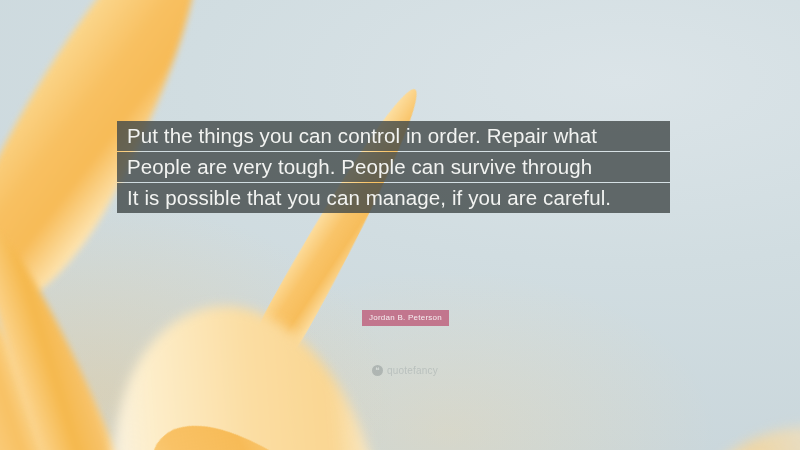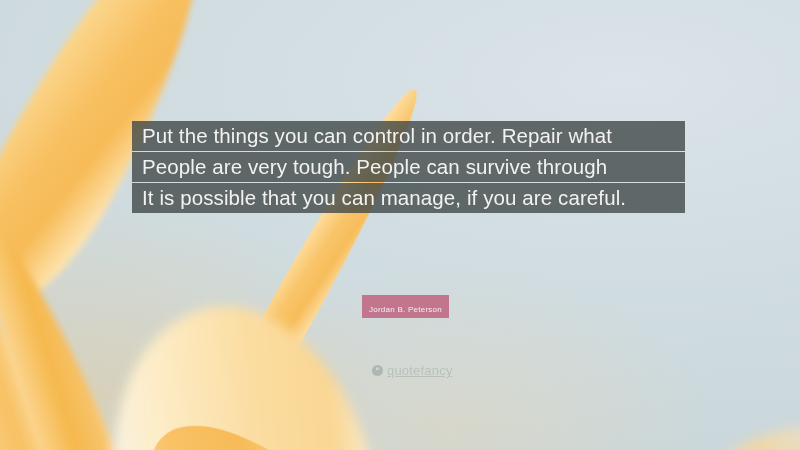--- a/index.html
+++ b/index.html
@@ -151,21 +151,21 @@
     transform: rotate(-30deg);
     background: linear-gradient(100deg,
        rgba(255,246,226,0.6) 0%,
        rgba(251,214,148,0.75) 50%,
        rgba(255,250,240,0.4) 100%);
   }
 
   
   #quote-block {
     position: absolute;
-    left: 132px;
+    left: 117px;
     top: 121px;
     width: 570px;
   }
   .quote-line {
     background: rgba(65,72,73,0.80);
     color: #f2f3f1;
     font-size: 20.5px;
     line-height: 30px;
     height: 30px;
     padding: 0 9px 0 10px;
@@ -175,26 +175,26 @@
     font-weight: 400;
     box-sizing: border-box;
     width: 553px;
     overflow: hidden;
   }
 
   
   #author-badge {
     position: absolute;
     left: 362px;
-    top: 295px;
+    top: 310px;
     background: rgba(190,95,125,0.82);
     color: #f6eef1;
     font-size: 8px;
     line-height: 12px;
-    padding: 9px 7px 2px 7px;
+    padding: 2px 7px 2px 7px;
     letter-spacing: 0.25px;
     white-space: nowrap;
   }
 
   
   #watermark {
     position: absolute;
     left: 372px;
     top: 365px;
     display: flex;
@@ -207,25 +207,24 @@
     height: 11px;
     border-radius: 50%;
     background: #5d686c;
     color: #e8eef0;
     font-size: 8px;
     line-height: 11px;
     text-align: center;
     font-family: "Liberation Serif", serif;
   }
   #watermark-text {
-    font-size: 13px;
+    font-size: 10px;
     line-height: 11px;
     color: #7d8a8e;
     letter-spacing: 0.2px;
-    text-decoration: underline;
   }
 </style>
 </head>
 <body>
 
 <div id="stage">
 
   <div class="sky"></div>
   <div class="sky-warm"></div>
 

